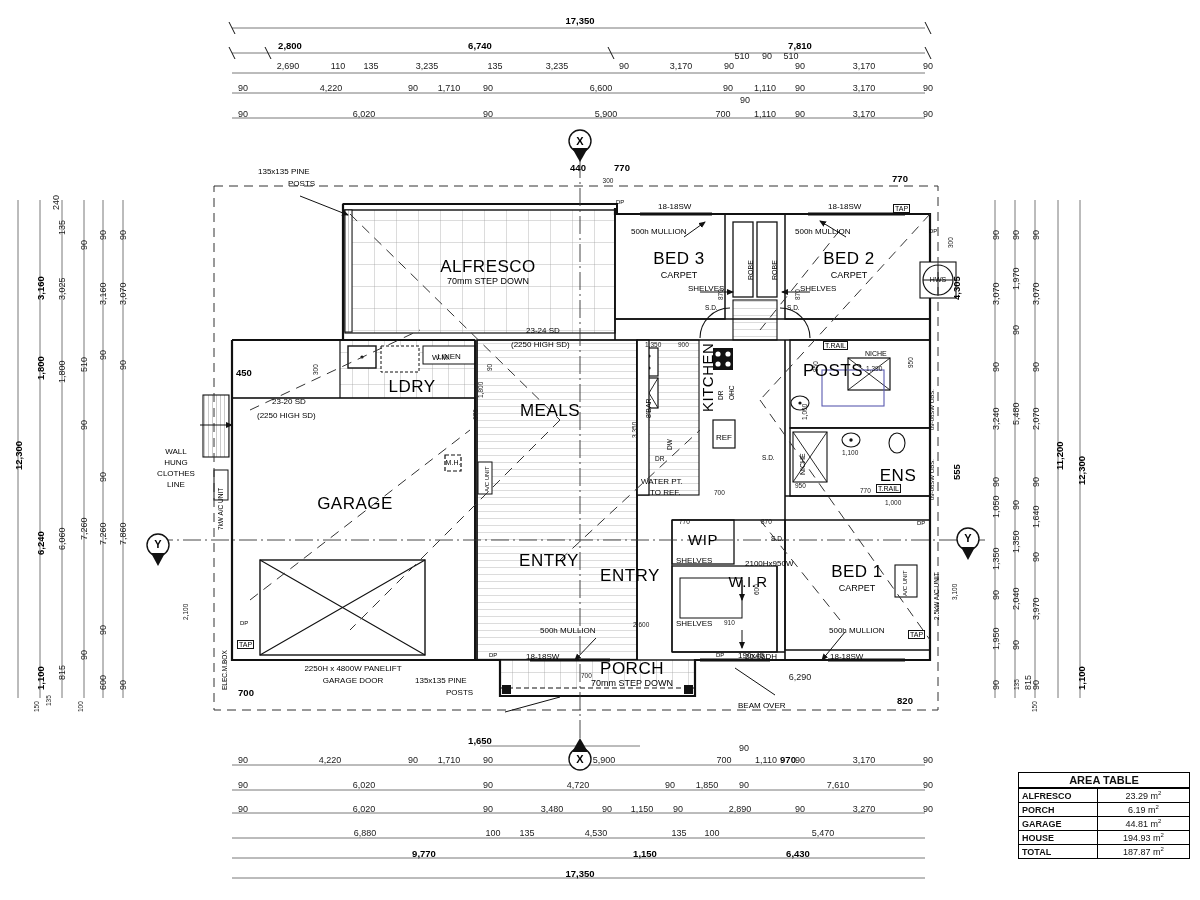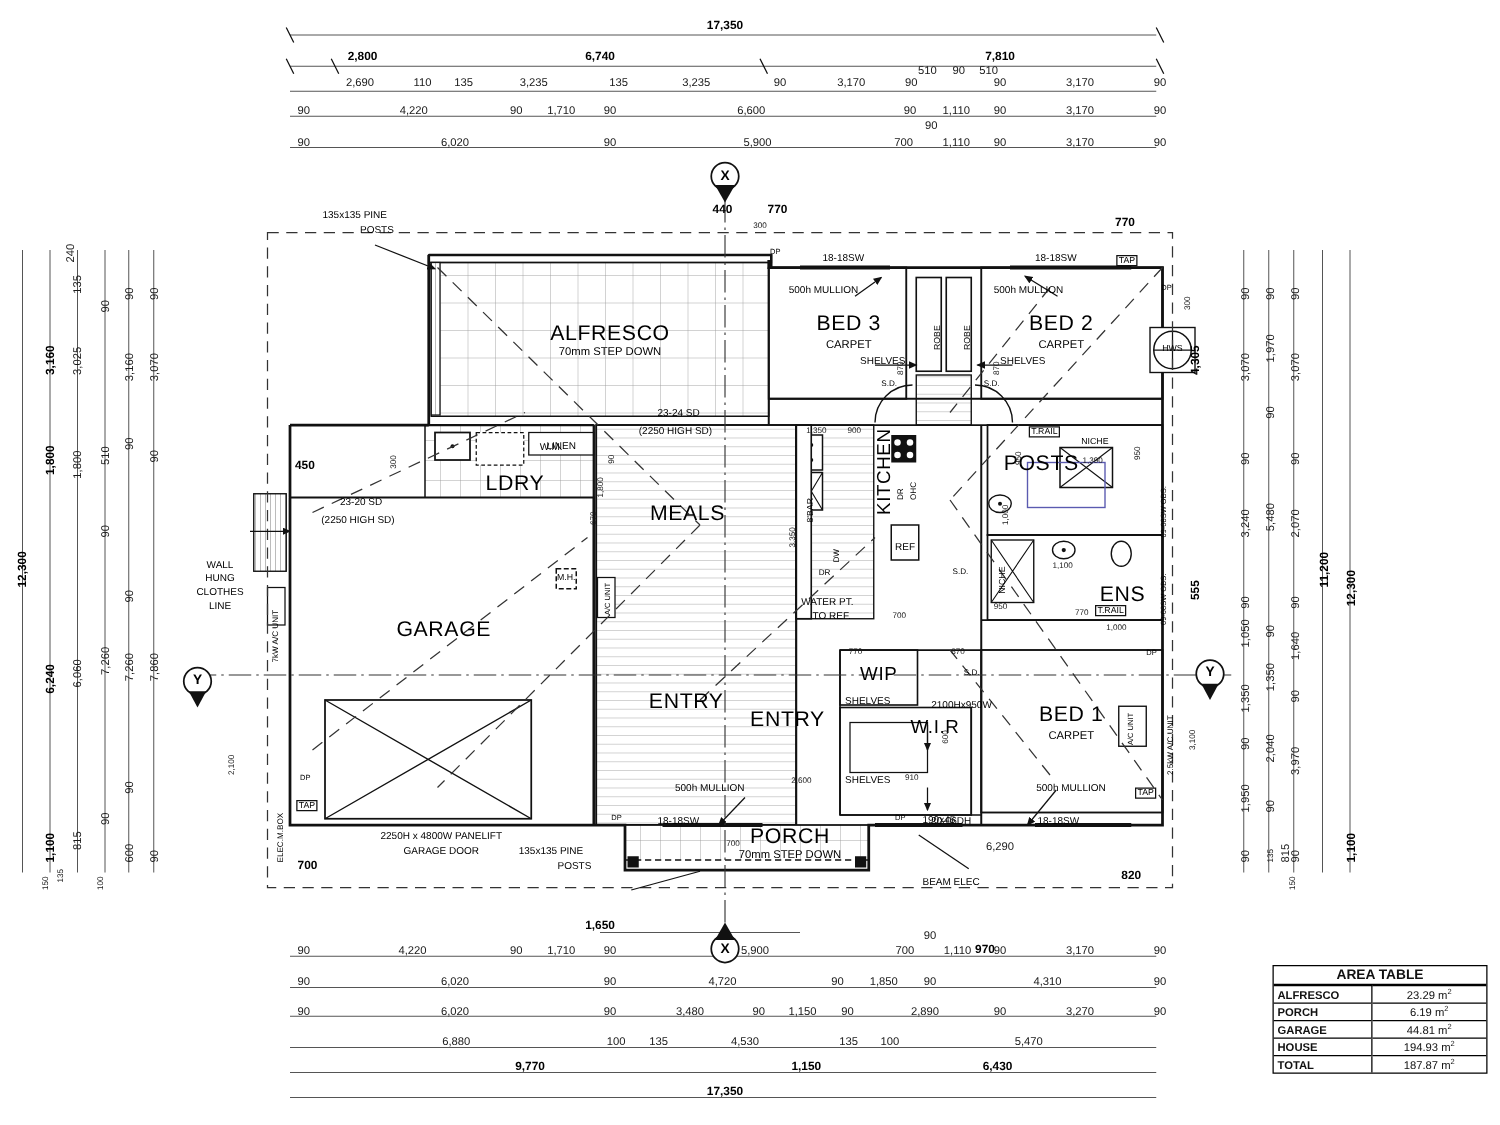--- a/index.html
+++ b/index.html
@@ -346,21 +346,21 @@
 <div class="lbl tiny ctr" style="left:938px;top:276px">HWS</div>
 <div class="lbl tiny ctr" style="left:453px;top:459px">M.H.</div>
 
 <div class="lbl tiny8" style="left:641px;top:478px">WATER PT.</div>
 <div class="lbl tiny8" style="left:650px;top:489px">TO REF.</div>
 
 <div class="lbl tiny8 ctr" style="left:353px;top:665px">2250H x 4800W PANELIFT</div>
 <div class="lbl tiny8 ctr" style="left:353px;top:677px">GARAGE DOOR</div>
 
 <div class="lbl tiny8" style="left:738px;top:652px">190x45</div>
-<div class="lbl tiny8" style="left:738px;top:702px">BEAM ELEC</div>
+<div class="lbl tiny8" style="left:738px;top:702px">BEAM OVER</div>
 
 <div class="lbl tiny" style="left:823px;top:341px;border:1px solid #111;padding:0 1px">T.RAIL</div>
 <div class="lbl tiny" style="left:876px;top:484px;border:1px solid #111;padding:0 1px">T.RAIL</div>
 
 <div class="lbl tiny rot90" style="left:484px;top:492px;font-size:6px">A/C UNIT</div>
 <div class="lbl tiny rot90" style="left:902px;top:596px;font-size:6px">A/C UNIT</div>
 <div class="lbl tiny rot90" style="left:218px;top:530px;font-size:6.5px">7kW A/C UNIT</div>
 <div class="lbl tiny rot90" style="left:934px;top:620px;font-size:6.5px">2.5kW A/C UNIT</div>
 <div class="lbl tiny rot90" style="left:222px;top:690px;font-size:6.5px">ELEC.M.BOX</div>
 
@@ -460,21 +460,21 @@
 <div class="lbl dim ctr" style="left:928px;top:756px">90</div>
 <div class="lbl dim ctr" style="left:744px;top:744px">90</div>
 
 <div class="lbl dim ctr" style="left:243px;top:781px">90</div>
 <div class="lbl dim ctr" style="left:364px;top:781px">6,020</div>
 <div class="lbl dim ctr" style="left:488px;top:781px">90</div>
 <div class="lbl dim ctr" style="left:578px;top:781px">4,720</div>
 <div class="lbl dim ctr" style="left:670px;top:781px">90</div>
 <div class="lbl dim ctr" style="left:707px;top:781px">1,850</div>
 <div class="lbl dim ctr" style="left:744px;top:781px">90</div>
-<div class="lbl dim ctr" style="left:838px;top:781px">4,310</div>
+<div class="lbl dim ctr" style="left:838px;top:781px">7,610</div>
 <div class="lbl dim ctr" style="left:928px;top:781px">90</div>
 
 <div class="lbl dim ctr" style="left:243px;top:805px">90</div>
 <div class="lbl dim ctr" style="left:364px;top:805px">6,020</div>
 <div class="lbl dim ctr" style="left:488px;top:805px">90</div>
 <div class="lbl dim ctr" style="left:552px;top:805px">3,480</div>
 <div class="lbl dim ctr" style="left:607px;top:805px">90</div>
 <div class="lbl dim ctr" style="left:642px;top:805px">1,150</div>
 <div class="lbl dim ctr" style="left:678px;top:805px">90</div>
 <div class="lbl dim ctr" style="left:740px;top:805px">2,890</div>

